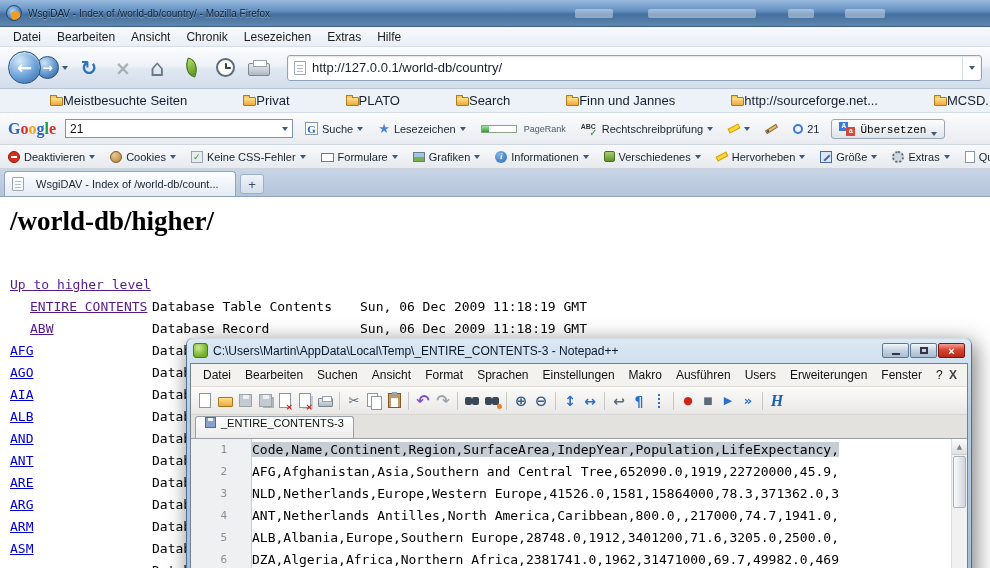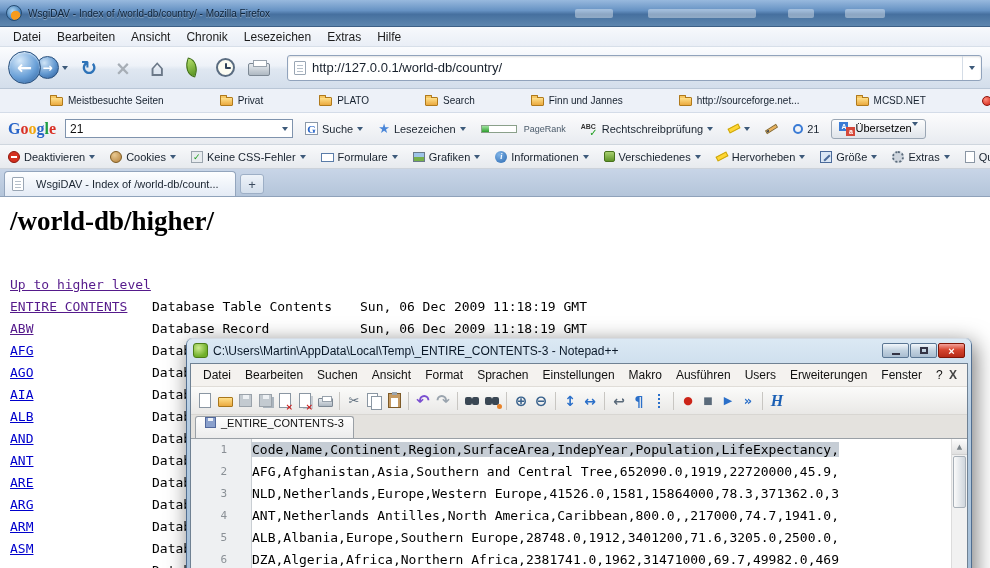--- a/index.html
+++ b/index.html
@@ -45,21 +45,21 @@
   .printer::before { content:""; position:absolute; left:4px; top:-4px; width:12px; height:5px; background:#fff; border:1px solid #98a2ac; }
   .urlbar { flex:1; height:26px; margin-left:15px; background:#fff; border:1px solid #91a3bc; border-radius:3px;
     display:flex; align-items:center; padding:0 0 0 6px; box-shadow:inset 0 1px 2px rgba(0,0,0,.12); }
   .url-favicon { width:12px; height:14px; background:#fff; border:1px solid #9aa6b4; border-radius:1px; position:relative; margin-right:6px; flex:none; }
   .url-favicon::before { content:""; position:absolute; top:3px; left:2px; right:2px; height:1px; background:#b6c0ca; box-shadow:0 3px 0 #b6c0ca, 0 6px 0 #b6c0ca; }
   .url-text { font-size:13px; color:#17202c; flex:1; white-space:nowrap; overflow:hidden; }
   .url-dd { border-left:1px solid #d4dce6; height:100%; display:flex; align-items:center; padding:0 6px; }
 
   
   .ff-bookmarksbar { height:24px; background:#edf1f8; border-bottom:1px solid #d4dce8; display:flex; align-items:center; gap:16px; padding:0 10px; overflow:hidden; }
-  .bm { display:flex; align-items:center; gap:5px; font-size:10px; color:#15202e; white-space:nowrap; flex:none;padding-left:40px; }
+  .bm { display:flex; align-items:center; gap:0; font-size:13px; color:#15202e; white-space:nowrap; flex:none;padding-left:40px; }
   .folder { width:13px; height:9px; background:linear-gradient(#ffe08a,#eaa93f); border:1px solid #b07a1c; border-radius:1px; position:relative; flex:none; margin-top:2px; }
   .folder::before { content:""; position:absolute; top:-3px; left:-1px; width:5px; height:2px; background:#f6c763; border:1px solid #b07a1c; border-bottom:none; border-radius:1px 1px 0 0; }
   .red-dot { width:10px; height:10px; border-radius:50%; background:radial-gradient(circle at 35% 30%,#ff8a7a,#cf1f10); border:1px solid #8c120a; flex:none; }
 
   
   .ff-googlebar { height:32px; background:linear-gradient(#fcfcfd,#e8ebf0); border-bottom:1px solid #cfd6de; display:flex; align-items:center; padding:0 8px; gap:9px; overflow:hidden; }
   .g-logo { font-family:"Liberation Serif", serif; font-weight:bold; font-size:16px; flex:none; }
   .g-search { width:228px; height:19px; background:#fff; border:1px solid #7f93ad; display:flex; align-items:center; padding:0 4px; flex:none; }
   .g-search-text { font-size:12px; color:#111; flex:1; }
   .g-btn { display:flex; align-items:center; gap:4px; font-size:11px; color:#1a2430; padding:2px 3px; white-space:nowrap; flex:none; }
@@ -70,21 +70,21 @@
   .pr-label { font-size:9px; color:#4a5a6a; margin-left:3px; }
   .g-abc { position:relative; width:17px; height:14px; flex:none; }
   .abc-txt { position:absolute; top:1px; left:0; font-size:7px; font-weight:bold; color:#333; letter-spacing:0; }
   .abc-check { position:absolute; bottom:-2px; right:0; color:#1f9e1f; font-size:10px; font-weight:bold; }
   .g-marker { width:12px; height:5px; background:#ffd633; border:1px solid #c9a40f; transform:rotate(-28deg); }
   .g-pencil { width:13px; height:4px; background:linear-gradient(90deg,#4a4a4a 20%,#f0b052 20%); transform:rotate(-32deg); border:1px solid #8a6a2a; }
   .hl-ico { width:10px; height:10px; border-radius:50%; border:2px solid #3a7bd5; }
   .t-ico { position:relative; width:16px; height:14px; display:inline-block; flex:none; }
   .t1 { position:absolute; left:0; top:0; width:9px; height:9px; background:#3a7bd5; color:#fff; font-size:7px; font-style:normal; display:flex; align-items:center; justify-content:center; }
   .t2 { position:absolute; right:0; bottom:0; width:9px; height:9px; background:#d5483a; color:#fff; font-size:7px; font-style:normal; display:flex; align-items:center; justify-content:center; }
-  .g-translate { border:1px solid #9aa6b4; border-radius:3px; background:linear-gradient(#fdfdfd,#dfe4ea); padding:2px 7px; display:flex; align-items:flex-start; font-size:11px; flex:none; }
+  .g-translate { border:1px solid #9aa6b4; border-radius:3px; background:linear-gradient(#fdfdfd,#dfe4ea); padding:2px 7px; display:flex; align-items:flex-end; gap:5px; font-size:11px; flex:none;font-family:Liberation Mono, monospace; }
 
   
   .ff-webdevbar { height:24px; background:linear-gradient(#f8f9fb,#e7eaee); border-bottom:1px solid #ccd2da; display:flex; align-items:center; gap:15px; padding:0 8px; white-space:nowrap; overflow:hidden; }
   .wd { display:flex; align-items:center; gap:4px; font-size:11px; color:#18222e; flex:none; }
   .wd-disable { width:12px; height:12px; border-radius:50%; background:#d42f1f; border:1px solid #8e170c; position:relative; }
   .wd-disable::before { content:""; position:absolute; left:2px; right:2px; top:4px; height:2px; background:#fff; }
   .wd-cookie { width:12px; height:12px; border-radius:50%; background:radial-gradient(circle at 35% 30%,#e8c890,#b5813c); border:1px solid #7d5a20; }
   .wd-css { width:12px; height:12px; background:#e8ecef; border:1px solid #9aa4ad; color:#1f9e1f; font-size:9px; font-weight:bold; display:flex; align-items:center; justify-content:center; }
   .wd-form { width:13px; height:9px; background:#fff; border:1px solid #5a7ca8; margin-top:1px; }
   .wd-img { width:12px; height:10px; border:1px solid #6a7a8a; background:linear-gradient(#9ec4e8 55%,#76b04a 55%); }
@@ -103,21 +103,21 @@
   .newtab { width:24px; height:20px; margin-bottom:2px; border:1px solid #9dafc6; border-radius:3px; background:linear-gradient(#eef3f9,#d4dfec); display:flex; align-items:center; justify-content:center; font-size:13px; color:#3a4a5e; }
 
   
   .ff-content { position:relative; height:375px; background:#fff; overflow:hidden; }
   .page-title { font-family:"Liberation Serif", serif; font-size:27px; font-weight:bold; color:#000; margin:9px 0 0 10px; }
   .uplink { font-family:"DejaVu Sans Mono", monospace; font-size:13px; color:#551a8b; text-decoration:underline; margin:40px 0 0 10px; display:inline-block; }
   .listing { margin-top:4px; }
   .lrow { position:relative; height:22px; }
   .lrow span { position:absolute; top:2px; font-family:"DejaVu Sans Mono", monospace; font-size:13px; white-space:pre; }
   .c-name { left:10px; text-decoration:underline; color:#0000cc; }
-  .c-name.visited { color:#551a8b; }
+  .c-name.visited { color:#551a8b;margin-left:20px; }
   .c-desc { left:152px; color:#000; }
   .c-date { left:360px; color:#000; }
 
   
   .npp { position:absolute; left:186px; top:338px; width:786px; height:250px; z-index:40; border-radius:6px 6px 0 0; padding:0 4px;
     background:linear-gradient(#dce9f4,#b6cde2 30%,#a3bdd6);
     box-shadow:3px 5px 22px rgba(0,0,0,.55), inset 0 1px 0 rgba(255,255,255,.75), inset 0 0 0 1px rgba(70,100,135,.9); }
   .npp-titlebar { height:25px; display:flex; align-items:center; padding:0 3px; gap:5px; }
   .npp-icon { width:15px; height:15px; border-radius:3px; background:radial-gradient(circle at 35% 30%,#cdeb8f,#6faf2a 70%); border:1px solid #4c7e18; flex:none; }
   .npp-title { font-size:12px; color:#0a1828; white-space:nowrap; overflow:hidden; flex:1; }

